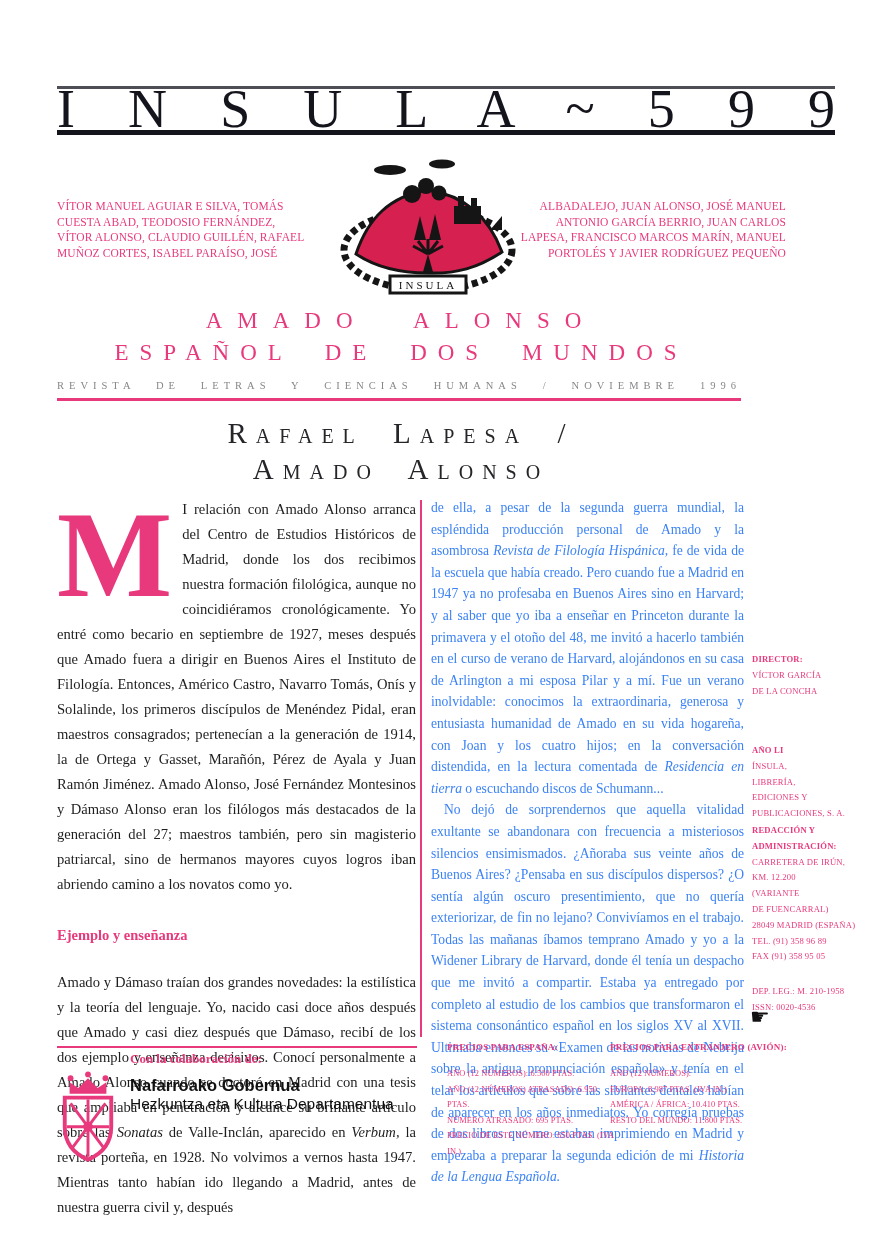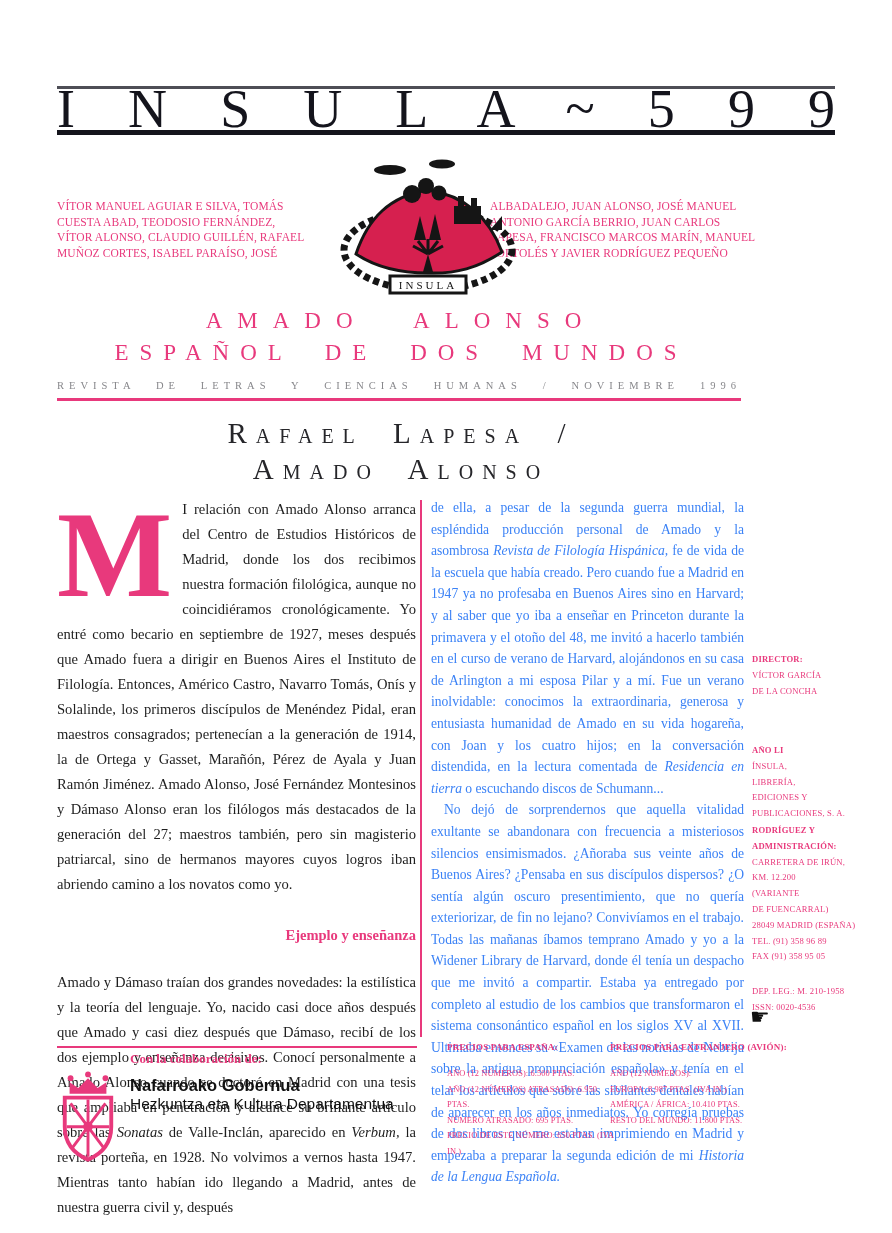--- a/index.html
+++ b/index.html
@@ -16,21 +16,21 @@
   #masthead-title {
     left:57px; top:82px; width:778px; height:60px;
     font-size:54px; font-weight:400; color:#14141c;
     text-align:justify; text-align-last:justify; line-height:1.0;
     font-family:"Liberation Serif", serif; white-space:normal;text-decoration:underline;
   }
 
   
   .contrib { font-size:11.5px; line-height:15.5px; color:var(--pink); letter-spacing:0.1px; }
   #contrib-left  { left:57px;  top:199px; width:268px; text-align:left; }
-  #contrib-right { left:490px; top:199px; width:284px; text-align:left; }
+  #contrib-right { left:502px; top:199px; width:284px; text-align:right; }
 
   
   #island-logo { left:338px; top:156px; width:180px; height:148px; }
 
   
   .issue-title { left:57px; width:688px; text-align:center; color:var(--pink); font-weight:400; }
   #title-line1 { top:308px; font-size:23px; letter-spacing:15px; word-spacing:26px; }
   #title-line2 { top:340px; font-size:23px; letter-spacing:11px; word-spacing:16px; }
 
   #tagline {
@@ -58,21 +58,21 @@
     font-size:13.6px; line-height:21.6px; text-align:justify; color:#3b82f6;
   }
   #col-divider { left:420px; top:500px; width:2px; height:537px; background:var(--pink); }
 
   .dropcap {
     float:left; font-size:122px; line-height:0.9; font-weight:700;
     color:var(--pink); padding:3px 10px 0 0; font-family:"Liberation Serif", serif;
   }
   #subhead {
     margin:26px 0 22px 0; color:var(--pink);
-    font-size:14.5px; font-weight:700; text-align:right;
+    font-size:14.5px; font-weight:700; text-align:left;
   }
   #p4 { text-indent:13px; }
 
   
   .side {
     left:752px; width:112px; color:var(--pink);
     font-size:8.6px; line-height:15.8px; letter-spacing:0.2px; text-align:left;
   }
   .side .b { font-weight:700; }
   #side-director  { top:652px; }
@@ -161,21 +161,21 @@
   <div>DE LA CONCHA</div>
 </div>
 <div class="abs side" id="side-year">
   <div class="b">AÑO LI</div>
   <div>ÍNSULA,</div>
   <div>LIBRERÍA,</div>
   <div>EDICIONES Y</div>
   <div>PUBLICACIONES, S. A.</div>
 </div>
 <div class="abs side" id="side-redaccion">
-  <div class="b">RODRÍGUEZ Y</div>
+  <div class="b">REDACCIÓN Y</div>
   <div class="b">ADMINISTRACIÓN:</div>
   <div>CARRETERA DE IRÚN,</div>
   <div>KM. 12.200</div>
   <div>(VARIANTE</div>
   <div>DE FUENCARRAL)</div>
   <div>28049 MADRID (ESPAÑA)</div>
   <div>TEL. (91) 358 96 89</div>
   <div>FAX (91) 358 95 05</div>
 </div>
 <div class="abs side" id="side-legal">

